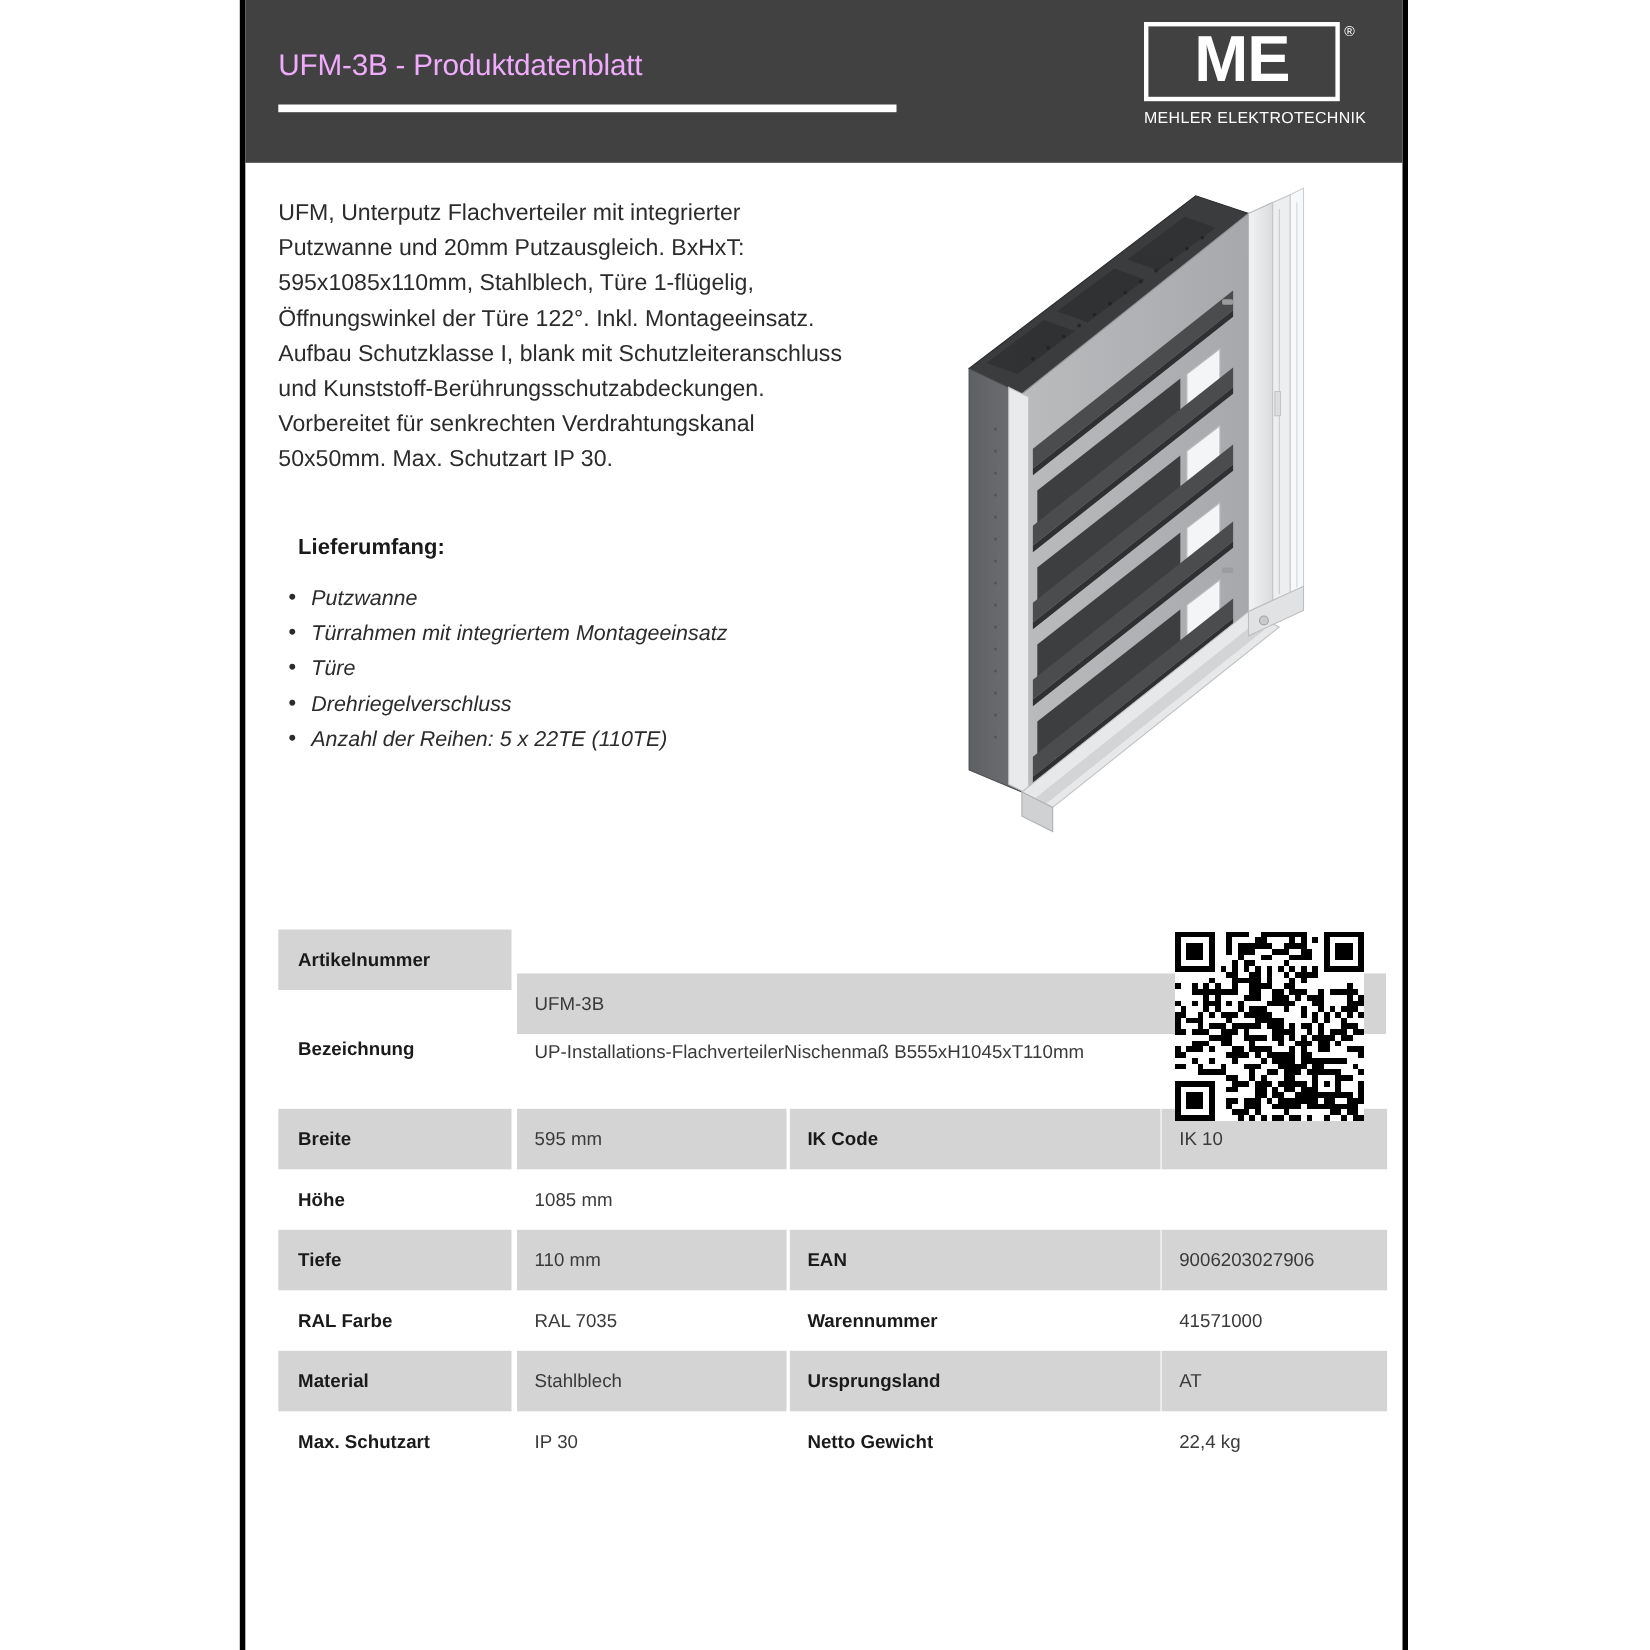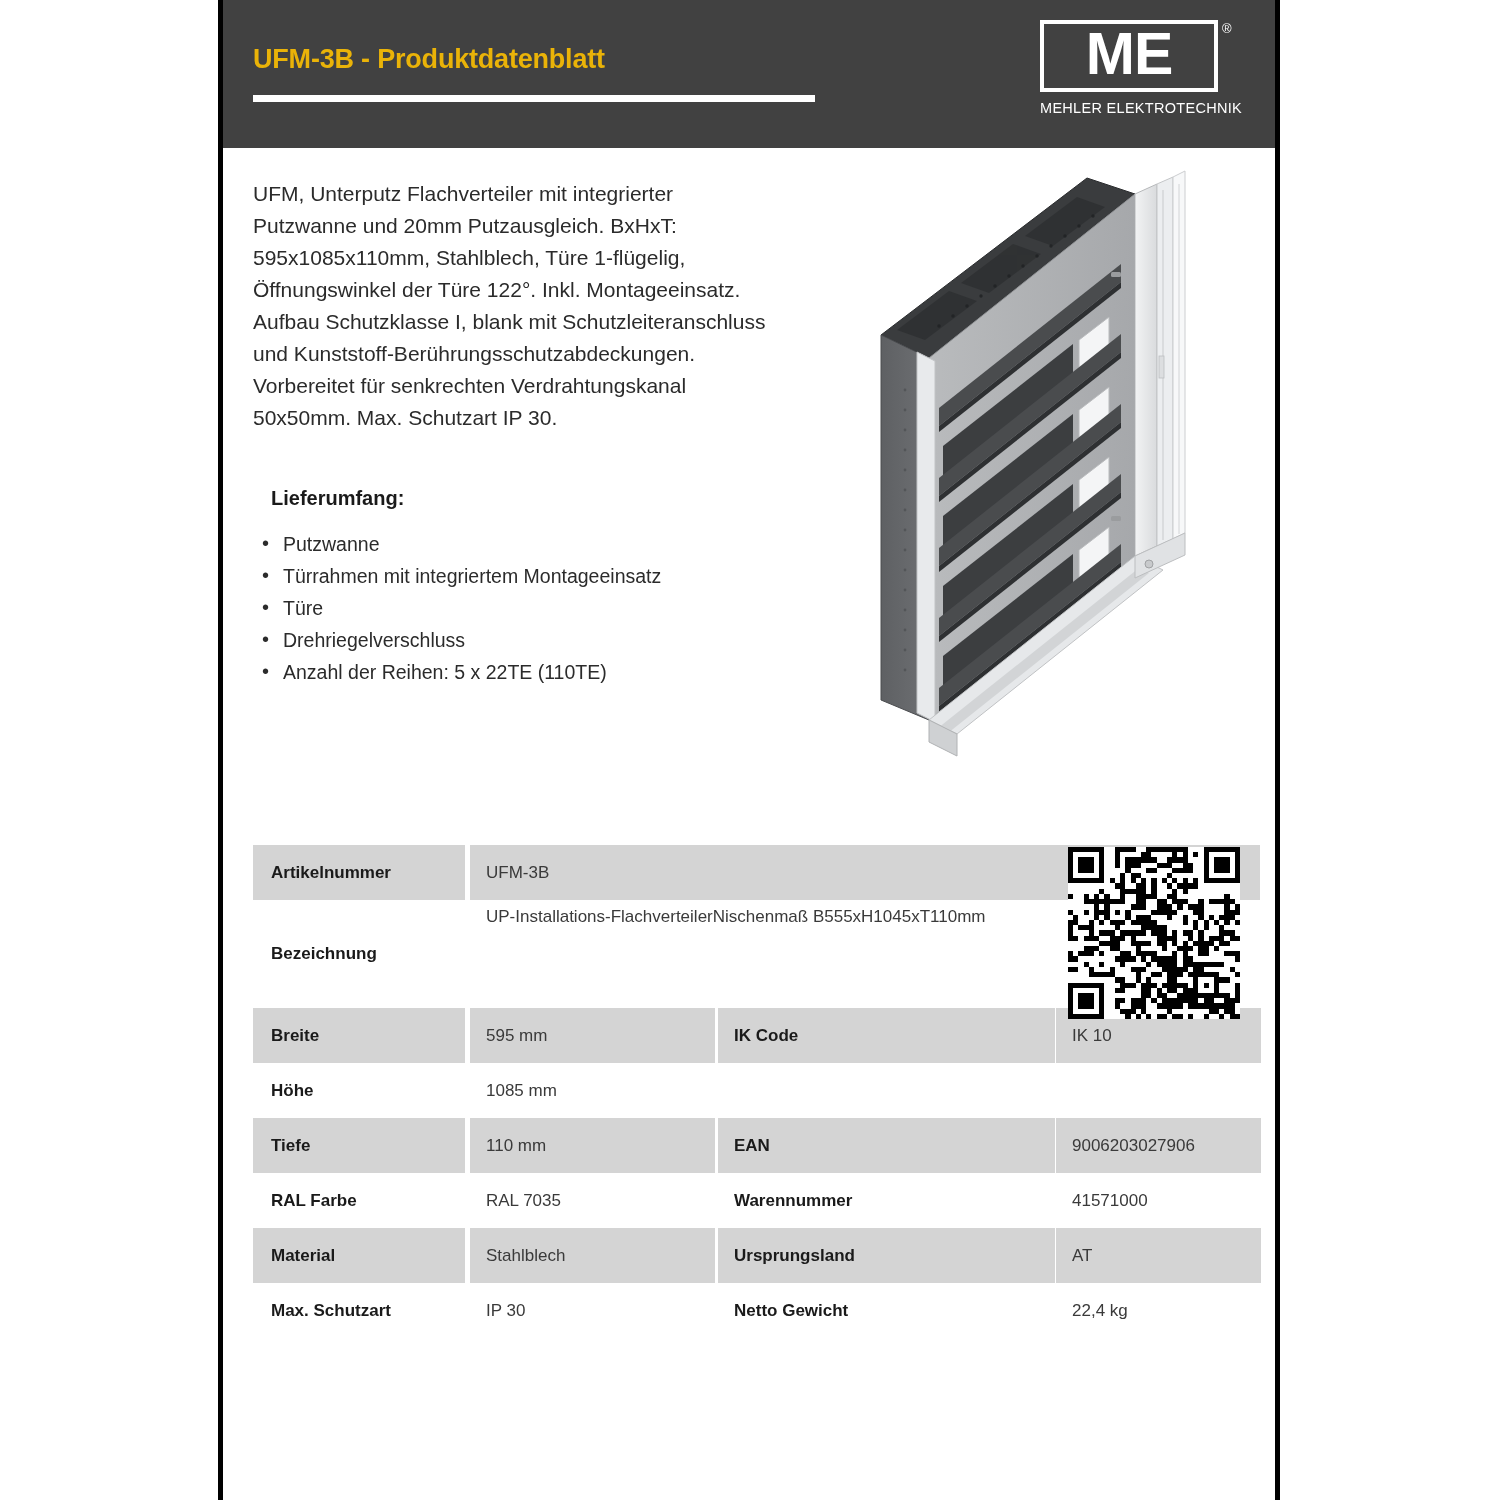--- a/index.html
+++ b/index.html
@@ -23,22 +23,22 @@
   #header {
     position: absolute;
     left: 0; top: 0;
     width: 1052px; height: 148px;
     background: #414141;
   }
   #header-title {
     position: absolute;
     left: 30px; top: 44px;
     font-size: 27px;
-    font-weight: bold;
-    color: #eab308;
+    font-weight: normal;
+    color: #f0abfc;
     letter-spacing: -0.2px;
   }
   #header-rule {
     position: absolute;
     left: 30px; top: 95px;
     width: 562px; height: 7px;
     background: #ffffff;
   }
 
   
@@ -98,20 +98,21 @@
     left: 48px; top: 487px;
     font-size: 20px;
     font-weight: bold;
     color: #1a1a1a;
   }
   #lieferumfang-list {
     position: absolute;
     left: 30px; top: 528px;
     width: 520px;
     list-style: none;
+    font-style: italic;
   }
   #lieferumfang-list li {
     position: relative;
     padding-left: 30px;
     font-size: 19.5px;
     line-height: 32px;
     color: #2b2b2b;
   }
   #lieferumfang-list li::before {
     content: "\2022";
@@ -142,21 +143,21 @@
     height: 100%;
     display: flex;
     align-items: center;
     font-size: 17px;
   }
   .c-label  { left: 0px;   width: 212px; padding-left: 18px; font-weight: bold; color: #1a1a1a; }
   .c-value  { left: 217px; width: 245px; padding-left: 16px; color: #3a3a3a; }
   .c-label2 { left: 465px; width: 337px; padding-left: 16px; font-weight: bold; color: #1a1a1a; }
   .c-value2 { left: 803px; width: 205px; padding-left: 16px; color: #3a3a3a; }
   .cell.shaded { background: #d4d4d4; }
-  .c-value.wide { width: 790px; }
+  .c-value.wide { width: 790px; margin-top: 40px; }
   .multiline { flex-direction: row; align-items: flex-start; }
   .multiline .ln { line-height: 33px; }
 
   
   #qr {
     position: absolute;
     left: 845px; top: 847px;
     width: 172px; height: 172px;
   }
   #qr svg { display: block; shape-rendering: crispEdges; }

